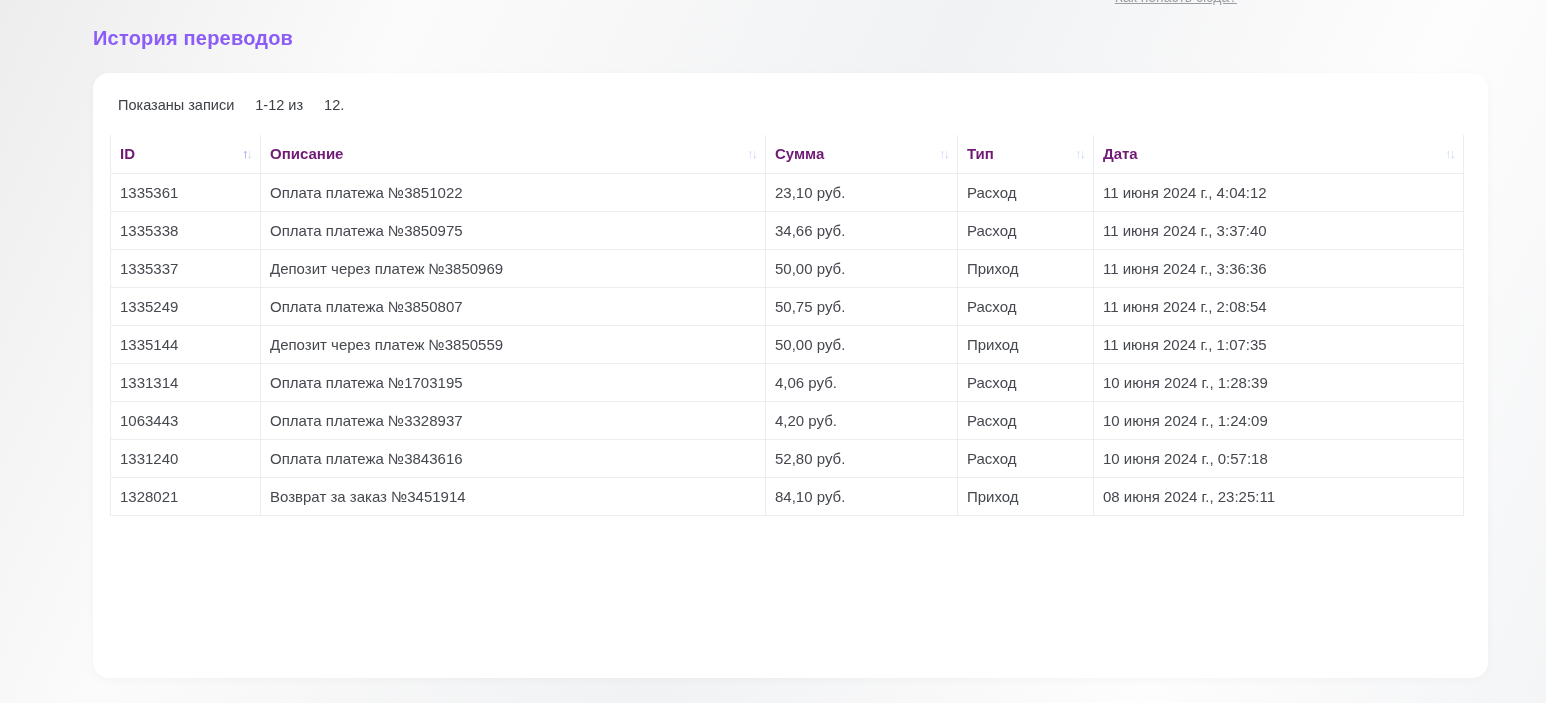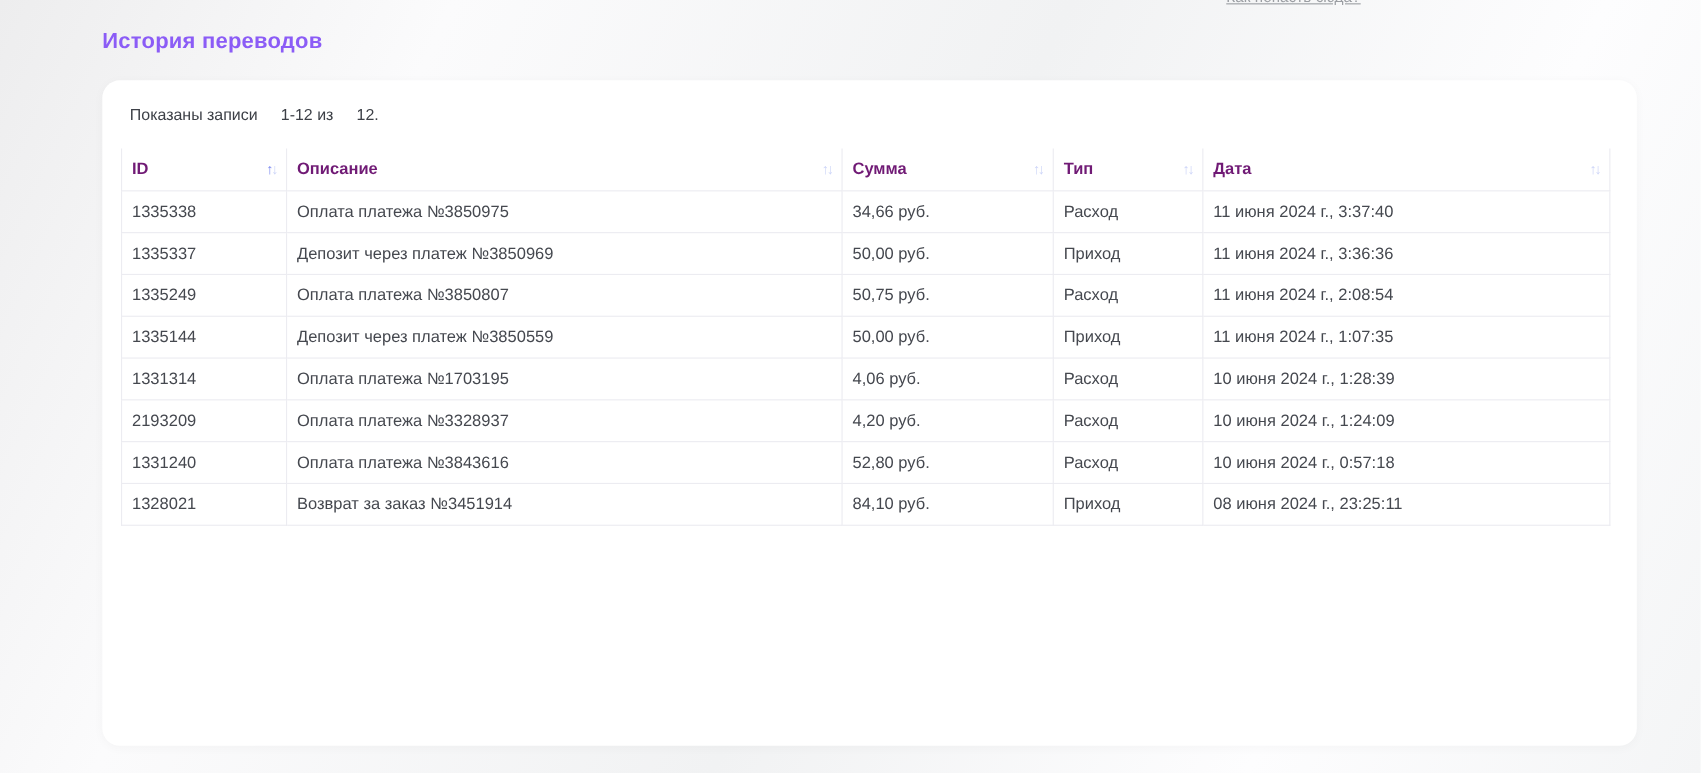--- a/index.html
+++ b/index.html
@@ -128,20 +128,27 @@
         <th>
           <div class="th-inner">
             <span class="th-label">Дата</span>
             <span class="sort-icon"><span class="arr-up">↑</span><span class="arr-down">↓</span></span>
           </div>
         </th>
       </tr>
     </thead>
     <tbody>
         <tr>
+    <td>1335361</td>
+    <td>Оплата платежа №3851022</td>
+    <td>23,10 руб.</td>
+    <td>Расход</td>
+    <td>11 июня 2024 г., 4:04:12</td>
+  </tr>
+        <tr>
     <td>1335338</td>
     <td>Оплата платежа №3850975</td>
     <td>34,66 руб.</td>
     <td>Расход</td>
     <td>11 июня 2024 г., 3:37:40</td>
   </tr>
         <tr>
     <td>1335337</td>
     <td>Депозит через платеж №3850969</td>
     <td>50,00 руб.</td>
@@ -163,21 +170,21 @@
     <td>11 июня 2024 г., 1:07:35</td>
   </tr>
         <tr>
     <td>1331314</td>
     <td>Оплата платежа №1703195</td>
     <td>4,06 руб.</td>
     <td>Расход</td>
     <td>10 июня 2024 г., 1:28:39</td>
   </tr>
         <tr>
-    <td>2193209</td>
+    <td>1063443</td>
     <td>Оплата платежа №3328937</td>
     <td>4,20 руб.</td>
     <td>Расход</td>
     <td>10 июня 2024 г., 1:24:09</td>
   </tr>
         <tr>
     <td>1331240</td>
     <td>Оплата платежа №3843616</td>
     <td>52,80 руб.</td>
     <td>Расход</td>

